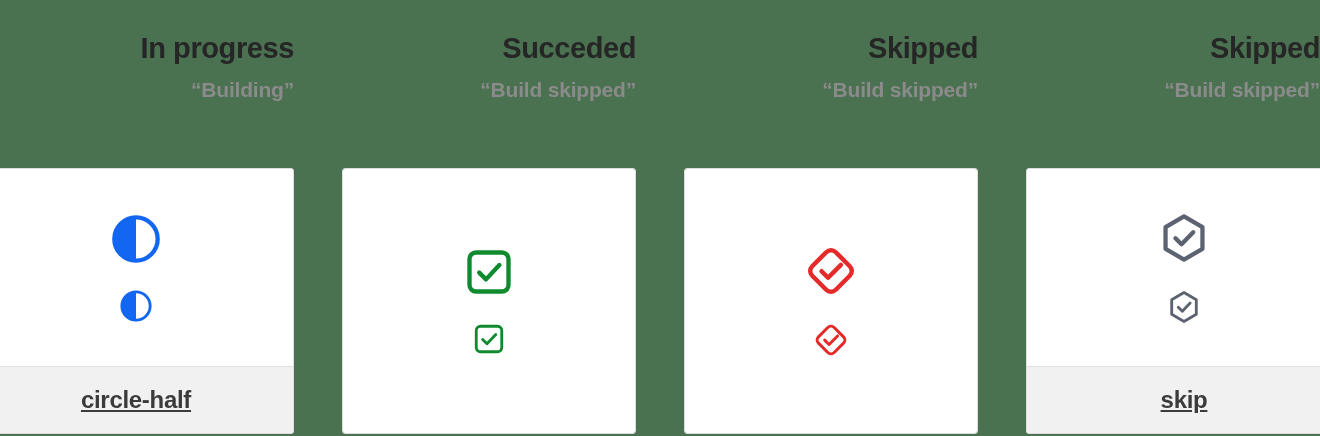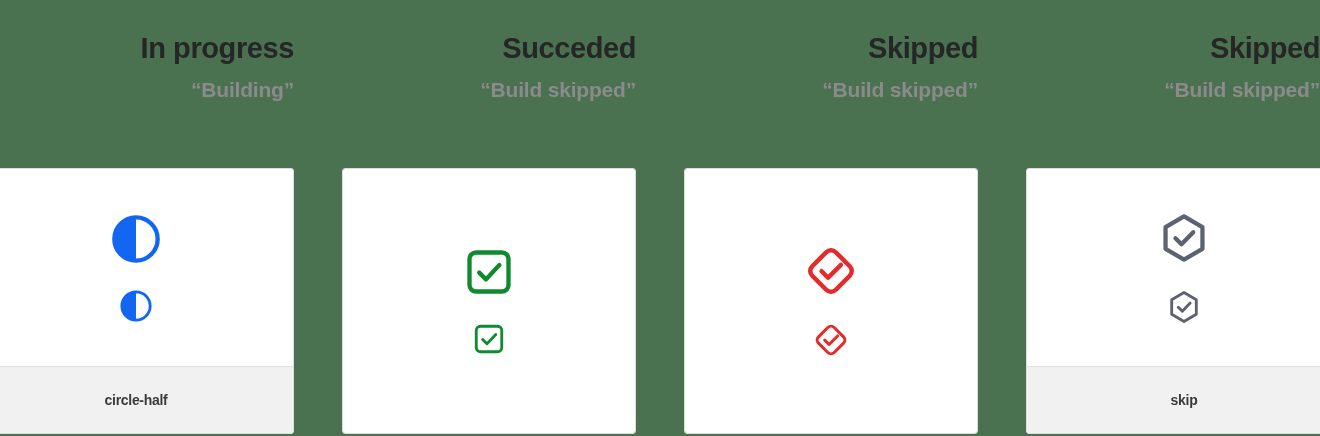--- a/index.html
+++ b/index.html
@@ -77,25 +77,26 @@
   }
   .card-footer {
     flex: 0 0 66px;
     background: #f1f1f1;
     border-top: 1px solid #e2e2e2;
     display: flex;
     align-items: center;
     justify-content: center;
   }
   .icon-name {
-    font-size: 14px;
+    font-size: 24px;
     font-weight: 700;
     color: #3b3b3b;
     letter-spacing: -0.3px;
     white-space: nowrap;
+    text-decoration: underline;
   }
 
   
   .column:nth-child(1) .card { left: -22px; }
   .column:nth-child(1) .col-head { padding-left: 0; }
   
   .column:nth-child(4) .card { right: -22px; }
 </style>
 </head>
 <body>

